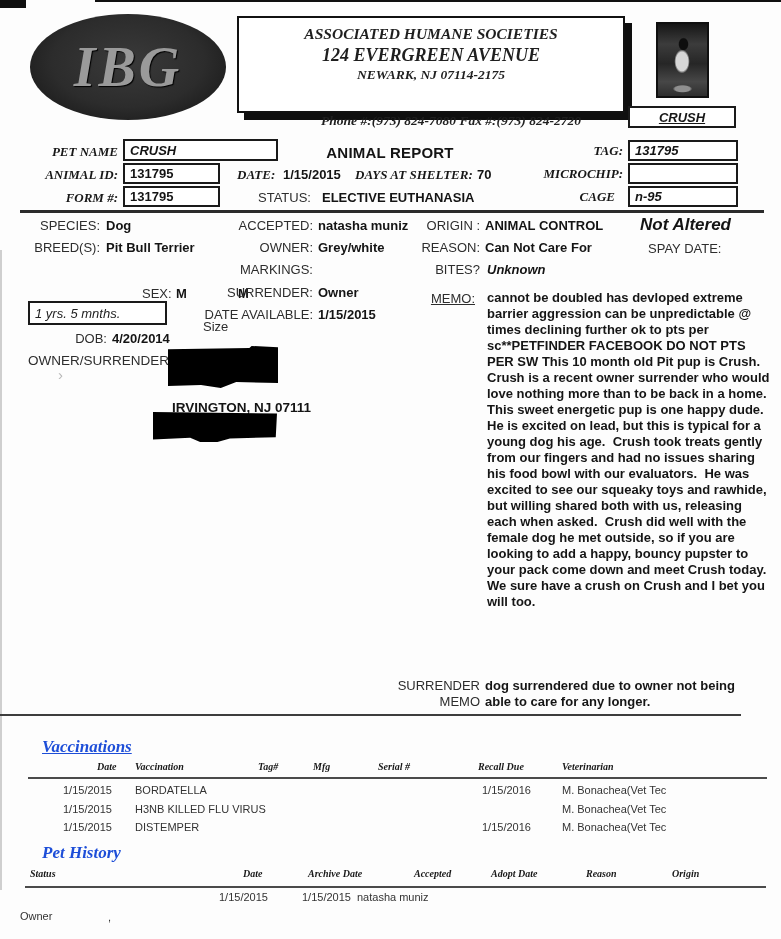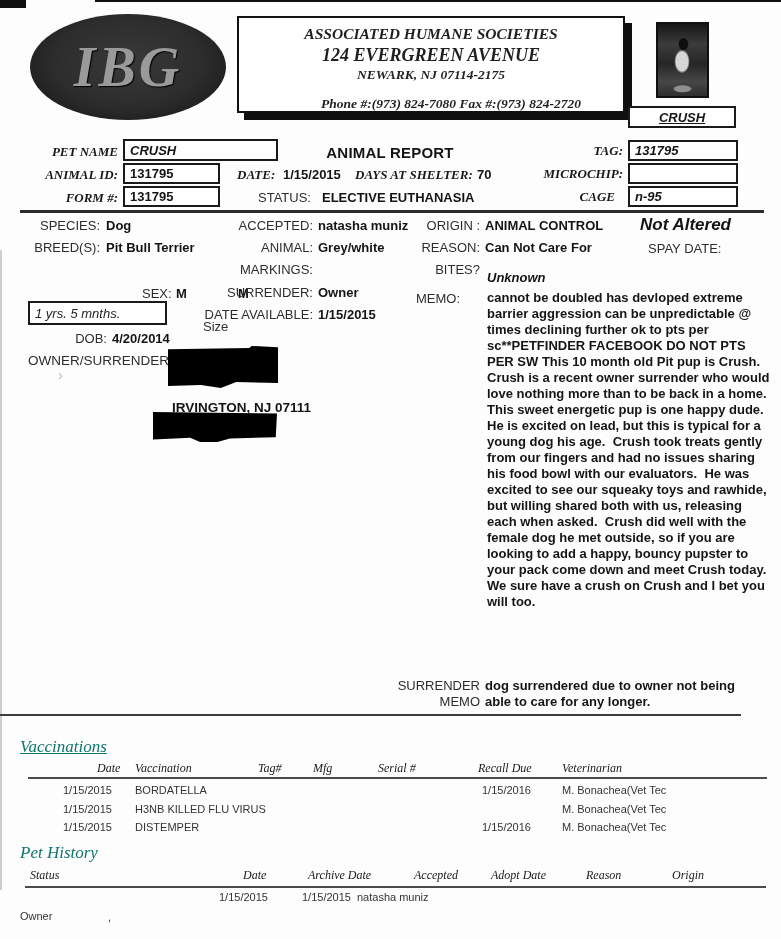--- a/index.html
+++ b/index.html
@@ -9,23 +9,23 @@
   
   .flbl{font-family:"Liberation Serif","DejaVu Serif",serif;font-style:italic;font-weight:bold;font-size:13px;color:#181818;}
   
   .slbl{font-size:13px;color:#2d2d2d;}
   
   .val{font-size:13px;font-weight:bold;color:#141414;}
   .box{border:2px solid #1a1a1a;background:#fff;box-sizing:border-box;}
   .fieldbox{display:flex;align-items:center;padding-left:5px;}
   .rule{background:#2b2b2b;}
   .tr{text-align:right;}
-  .thead{font-family:"Liberation Serif","DejaVu Serif",serif;font-style:italic;font-weight:normal;font-size:12px;color:#181818;}
+  .thead{font-family:"Liberation Serif","DejaVu Serif",serif;font-style:italic;font-weight:bold;font-size:10px;color:#181818;}
   .cell{font-size:11px;color:#333;}
-  .sectitle{font-family:"Liberation Serif","DejaVu Serif",serif;font-style:italic;font-weight:normal;font-size:17px;color:#0f766e;}
+  .sectitle{font-family:"Liberation Serif","DejaVu Serif",serif;font-style:italic;font-weight:bold;font-size:17px;color:#1d4ed8;margin-left:22px;}
   .redact{background:#000;}
   .hdrbox{border:2px solid #111;background:#fff;box-shadow:7px 7px 0 #0f0f0f;
           font-family:"Liberation Serif","DejaVu Serif",serif;font-style:italic;font-weight:bold;
           text-align:center;box-sizing:border-box;}
   .logo{border-radius:50%;
         background:radial-gradient(ellipse at 50% 45%,#3a3a3a 0%,#2c2c2c 55%,#161616 92%);
         display:flex;align-items:center;justify-content:center;}
   .logo-text{font-family:"Liberation Serif","DejaVu Serif",serif;font-style:italic;font-weight:bold;
              font-size:56px;color:#9a9a9a;letter-spacing:3px;text-shadow:1px 1px 1px #000;}
   .photo{border:2px solid #101010;box-sizing:border-box;
@@ -47,21 +47,21 @@
   <div class="pos" style="left:0;top:250px;width:2px;height:640px;background:#cfcfcf;"></div>
 
   <div class="pos logo" style="left:30px;top:14px;width:196px;height:106px;">
     <span class="logo-text">IBG</span>
   </div>
 
   <div class="pos hdrbox" style="left:237px;top:16px;width:388px;height:97px;">
     <div style="font-size:15.5px;margin-top:7px;">ASSOCIATED HUMANE SOCIETIES</div>
     <div style="font-size:18px;margin-top:2px;">124 EVERGREEN AVENUE</div>
     <div style="font-size:13.5px;margin-top:1px;">NEWARK, NJ  07114-2175</div>
-    <div style="font-size:13.5px;margin-top:13px;padding-left:40px;">Phone #:(973) 824-7080  Fax #:(973) 824-2720</div>
+    <div style="font-size:13.5px;margin-top:30px;padding-left:40px;">Phone #:(973) 824-7080  Fax #:(973) 824-2720</div>
   </div>
 
   <div class="pos photo" style="left:656px;top:22px;width:53px;height:76px;"></div>
   <div class="pos box" style="left:628px;top:106px;width:108px;height:22px;display:flex;align-items:center;justify-content:center;">
     <span style="font-size:13px;font-style:italic;font-weight:bold;text-decoration:underline;color:#161616;">CRUSH</span>
   </div>
 
   <div class="pos flbl tr" style="left:18px;top:144px;width:100px;">PET NAME</div>
   <div class="pos box fieldbox" style="left:123px;top:139px;width:155px;height:22px;">
     <span class="val" style="font-style:italic;">CRUSH</span>
@@ -113,38 +113,38 @@
   <div class="pos val" style="left:112px;top:331px;">4/20/2014</div>
   <div class="pos slbl" style="left:28px;top:353px;font-size:13.5px;">OWNER/SURRENDER</div>
   <div class="pos" style="left:58px;top:366px;color:#b8b8b8;font-size:15px;">›</div>
 
   <div class="pos redact" style="left:168px;top:346px;width:110px;height:42px;clip-path:polygon(0 8%,74% 5%,76% 0,100% 3%,100% 88%,62% 86%,48% 100%,30% 93%,0 95%);"></div>
   <div class="pos val" style="left:172px;top:400px;font-size:13.5px;">IRVINGTON, NJ 07111</div>
   <div class="pos redact" style="left:153px;top:412px;width:124px;height:30px;clip-path:polygon(0 0,100% 5%,99% 84%,62% 88%,52% 100%,38% 100%,30% 86%,0 92%);"></div>
 
   <div class="pos slbl tr" style="left:163px;top:218px;width:150px;">ACCEPTED:</div>
   <div class="pos val" style="left:318px;top:218px;">natasha muniz</div>
-  <div class="pos slbl tr" style="left:163px;top:240px;width:150px;">ANIMAL:</div>
+  <div class="pos slbl tr" style="left:163px;top:240px;width:150px;">OWNER:</div>
   <div class="pos val" style="left:318px;top:240px;">Grey/white</div>
   <div class="pos slbl tr" style="left:163px;top:262px;width:150px;">MARKINGS:</div>
   <div class="pos val" style="left:318px;top:262px;"></div>
   <div class="pos slbl tr" style="left:163px;top:285px;width:150px;">SURRENDER:</div>
   <div class="pos val" style="left:318px;top:285px;">Owner</div>
   <div class="pos slbl tr" style="left:163px;top:307px;width:150px;">DATE AVAILABLE:</div>
   <div class="pos val" style="left:318px;top:307px;">1/15/2015</div>
 
   <div class="pos slbl tr" style="left:380px;top:218px;width:100px;">ORIGIN :</div>
   <div class="pos val" style="left:485px;top:218px;text-align:right;">ANIMAL CONTROL</div>
   <div class="pos val" style="left:640px;top:215px;font-style:italic;font-size:17px;">Not Altered</div>
   <div class="pos slbl tr" style="left:380px;top:240px;width:100px;">REASON:</div>
   <div class="pos val" style="left:485px;top:240px;">Can Not Care For</div>
   <div class="pos slbl" style="left:648px;top:241px;">SPAY DATE:</div>
   <div class="pos slbl tr" style="left:380px;top:262px;width:100px;">BITES?</div>
-  <div class="pos val" style="left:487px;top:262px;font-style:italic;margin-top:8px;">Unknown</div>
-  <div class="pos slbl tr" style="left:360px;top:291px;width:100px;">MEMO:</div>
+  <div class="pos val" style="left:487px;top:262px;font-style:italic;">Unknown</div>
+  <div class="pos slbl tr" style="left:375px;top:291px;width:100px;text-decoration:underline;">MEMO:</div>
   <div class="pos memo" style="left:487px;top:290px;width:288px;">cannot be doubled has devloped extreme barrier aggression can be unpredictable @ times declining further ok to pts per sc**PETFINDER FACEBOOK DO NOT PTS PER SW This 10 month old Pit pup is Crush. Crush is a recent owner surrender who would love nothing more than to be back in a home.  This sweet energetic pup is one happy dude.  He is excited on lead, but this is typical for a young dog his age.  Crush took treats gently from our fingers and had no issues sharing his food bowl with our evaluators.  He was excited to see our squeaky toys and rawhide, but willing shared both with us, releasing each when asked.  Crush did well with the female dog he met outside, so if you are looking to add a happy, bouncy pupster to your pack come down and meet Crush today.  We sure have a crush on Crush and I bet you will too.</div>
 
   <div class="pos slbl tr" style="left:385px;top:678px;width:95px;line-height:16px;">
     <span style="display:block;">SURRENDER</span>
     <span style="display:block;">MEMO</span>
   </div>
   <div class="pos" style="left:485px;top:678px;width:260px;font-size:13px;font-weight:bold;line-height:16px;color:#151515;">dog surrendered due to owner not being able to care for any longer.</div>
 
   <div class="pos" style="left:0;top:714px;width:741px;height:2px;background:#3d3d3d;"></div>
 

